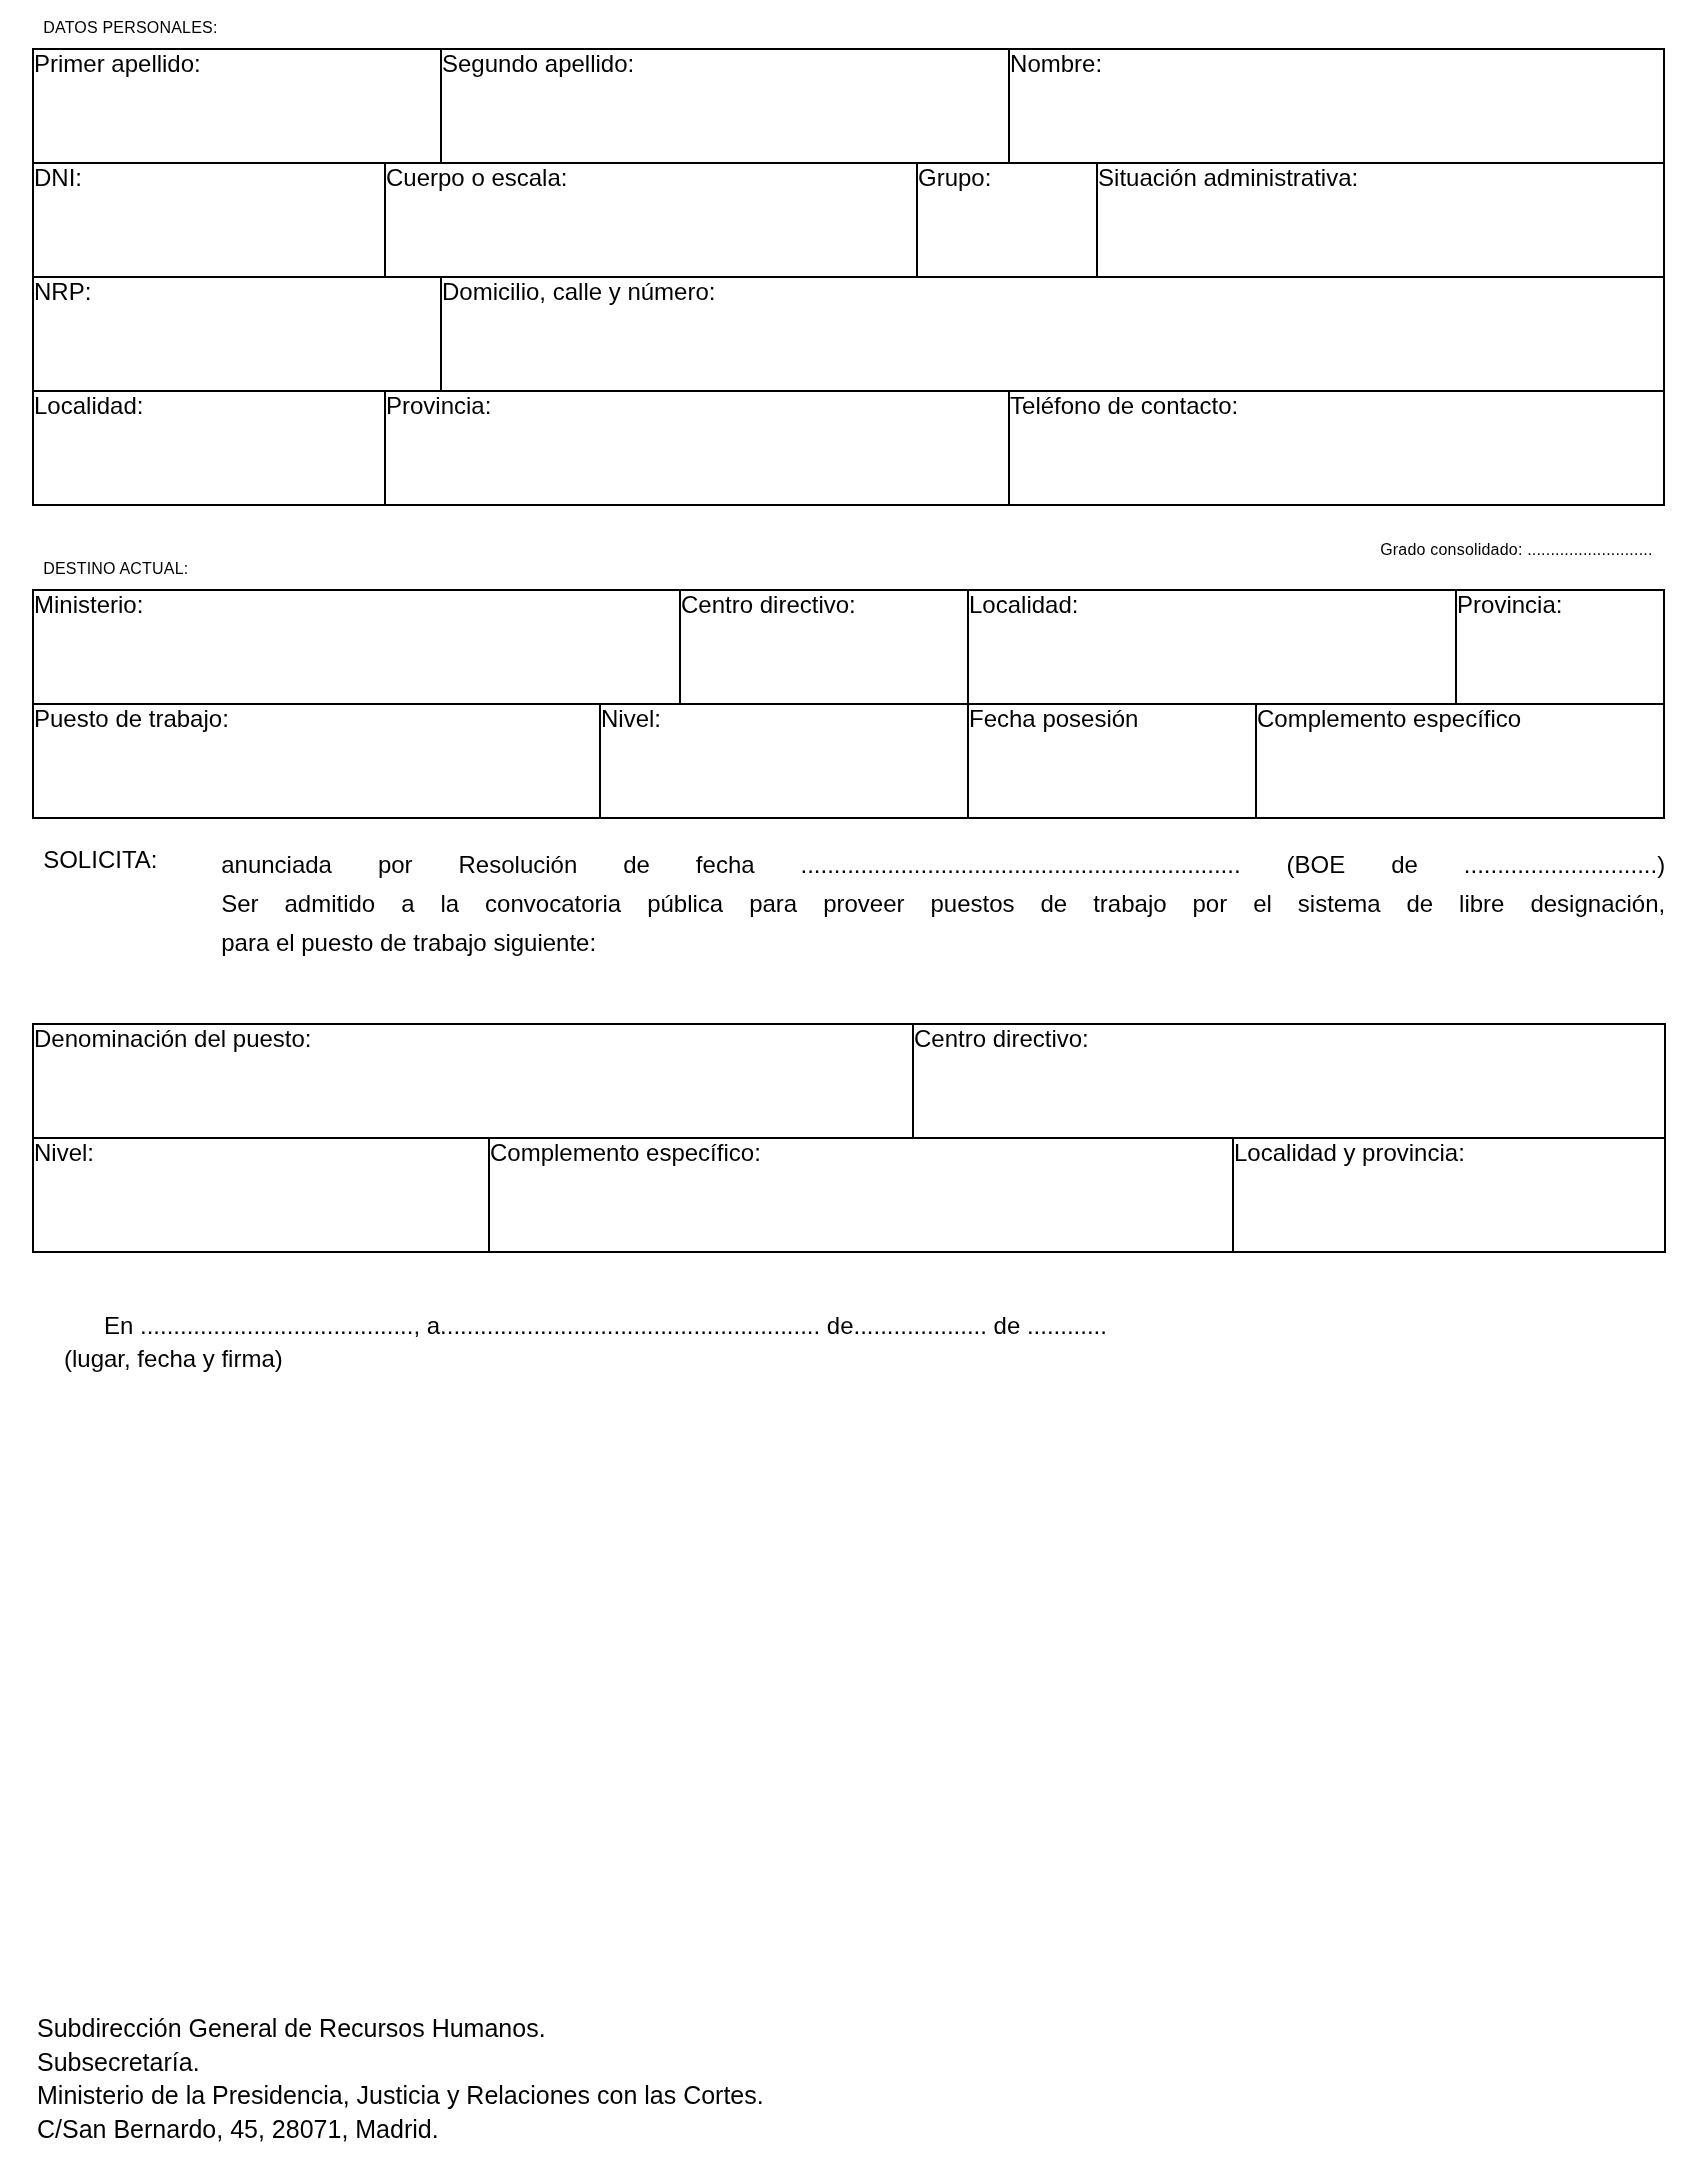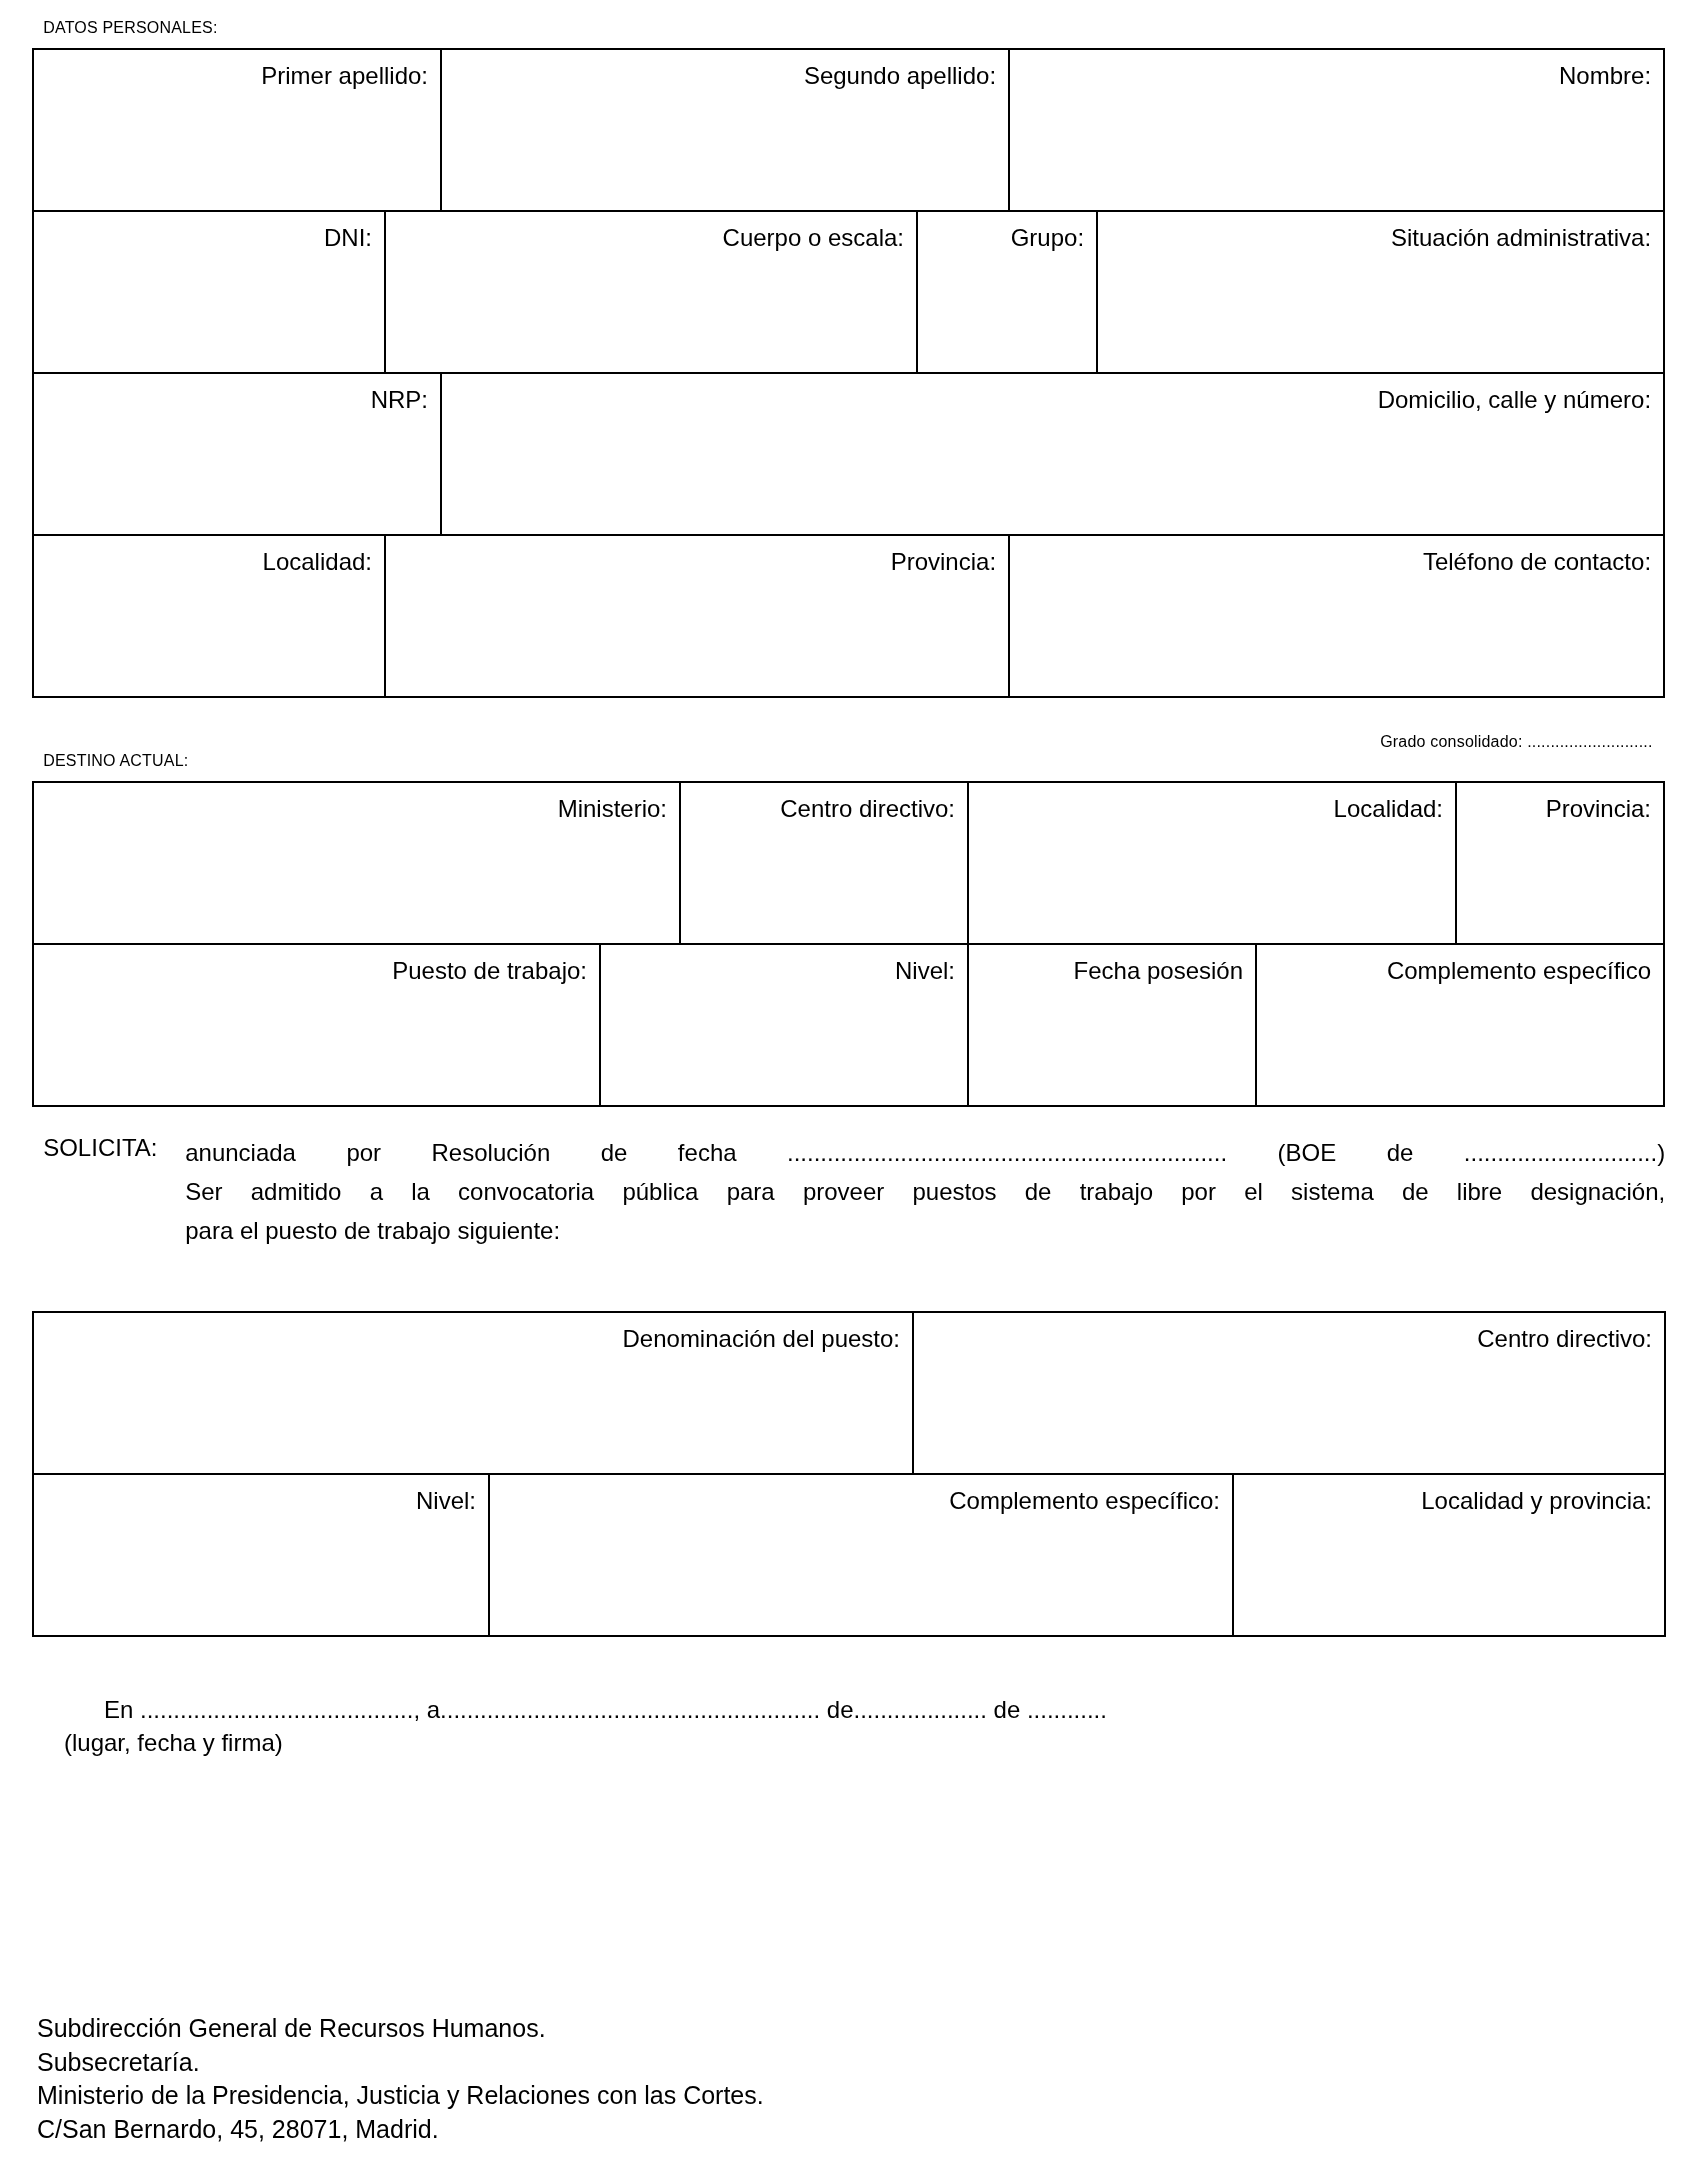--- a/index.html
+++ b/index.html
@@ -29,23 +29,22 @@
     letter-spacing: 0.2px;
   }
   table.grid {
     border-collapse: collapse;
     width: 1630px;
     margin: 0 0 0 0;
     table-layout: fixed;
   }
   table.grid td {
     border: 2.4px solid #000000;
-    padding: 12px;
+    padding: 0;
     vertical-align: top;
-    text-align: right;
   }
   td.label {
     font-size: 24px;
     padding: 11.2px 0 11.2px 14.4px;
     height: 35px;
     white-space: nowrap;
   }
   td.blank {
     height: 77px;
   }
@@ -57,20 +56,21 @@
     font-size: 16px;
     text-align: right;
     margin: 35px 14.4px 0 0;
     letter-spacing: 0.2px;
   }
 
   .solicita-wrap {
     display: flex;
     margin: 27px 0 0 11.2px;
     width: 1622px;
+    gap: 36px;
   }
   .solicita-label {
     font-size: 24px;
     width: 142px;
     flex: 0 0 142px;
   }
   .solicita-body {
     font-size: 24px;
     flex: 1 1 auto;
     line-height: 1.62;

